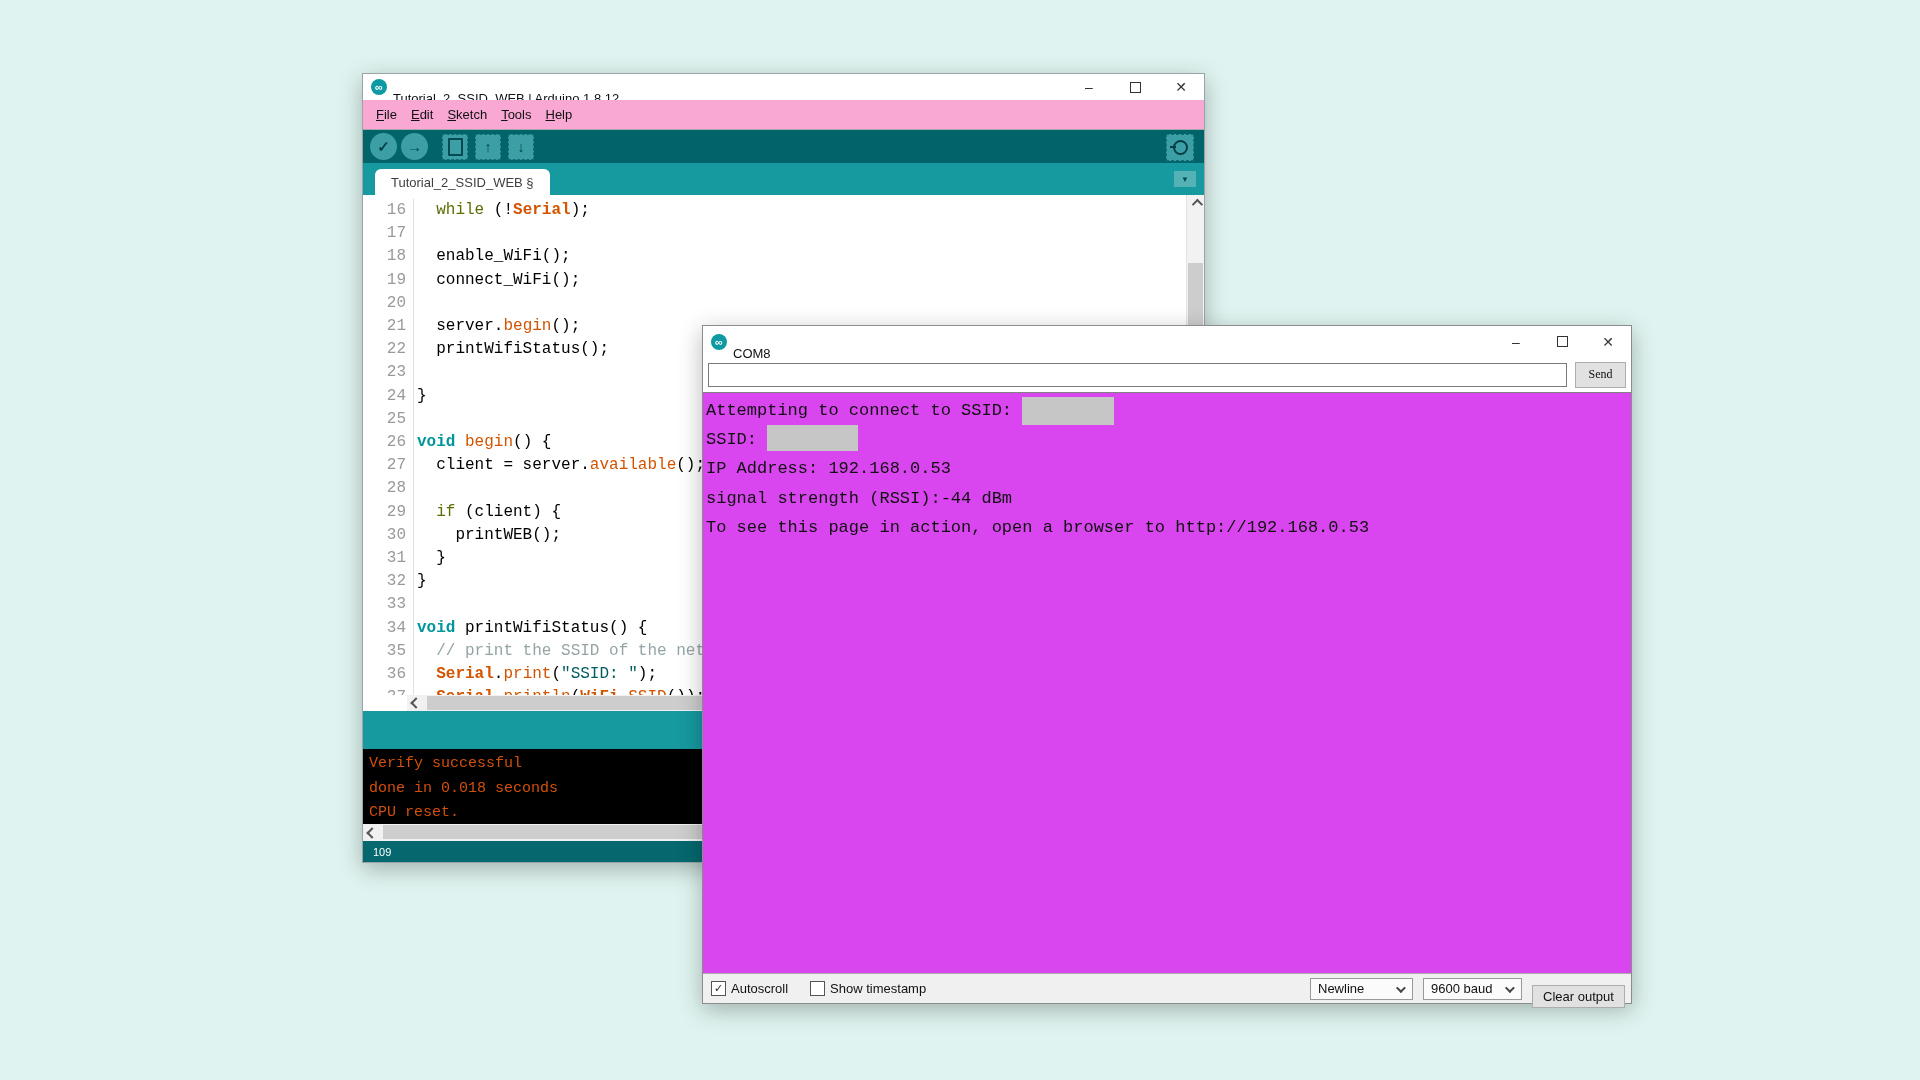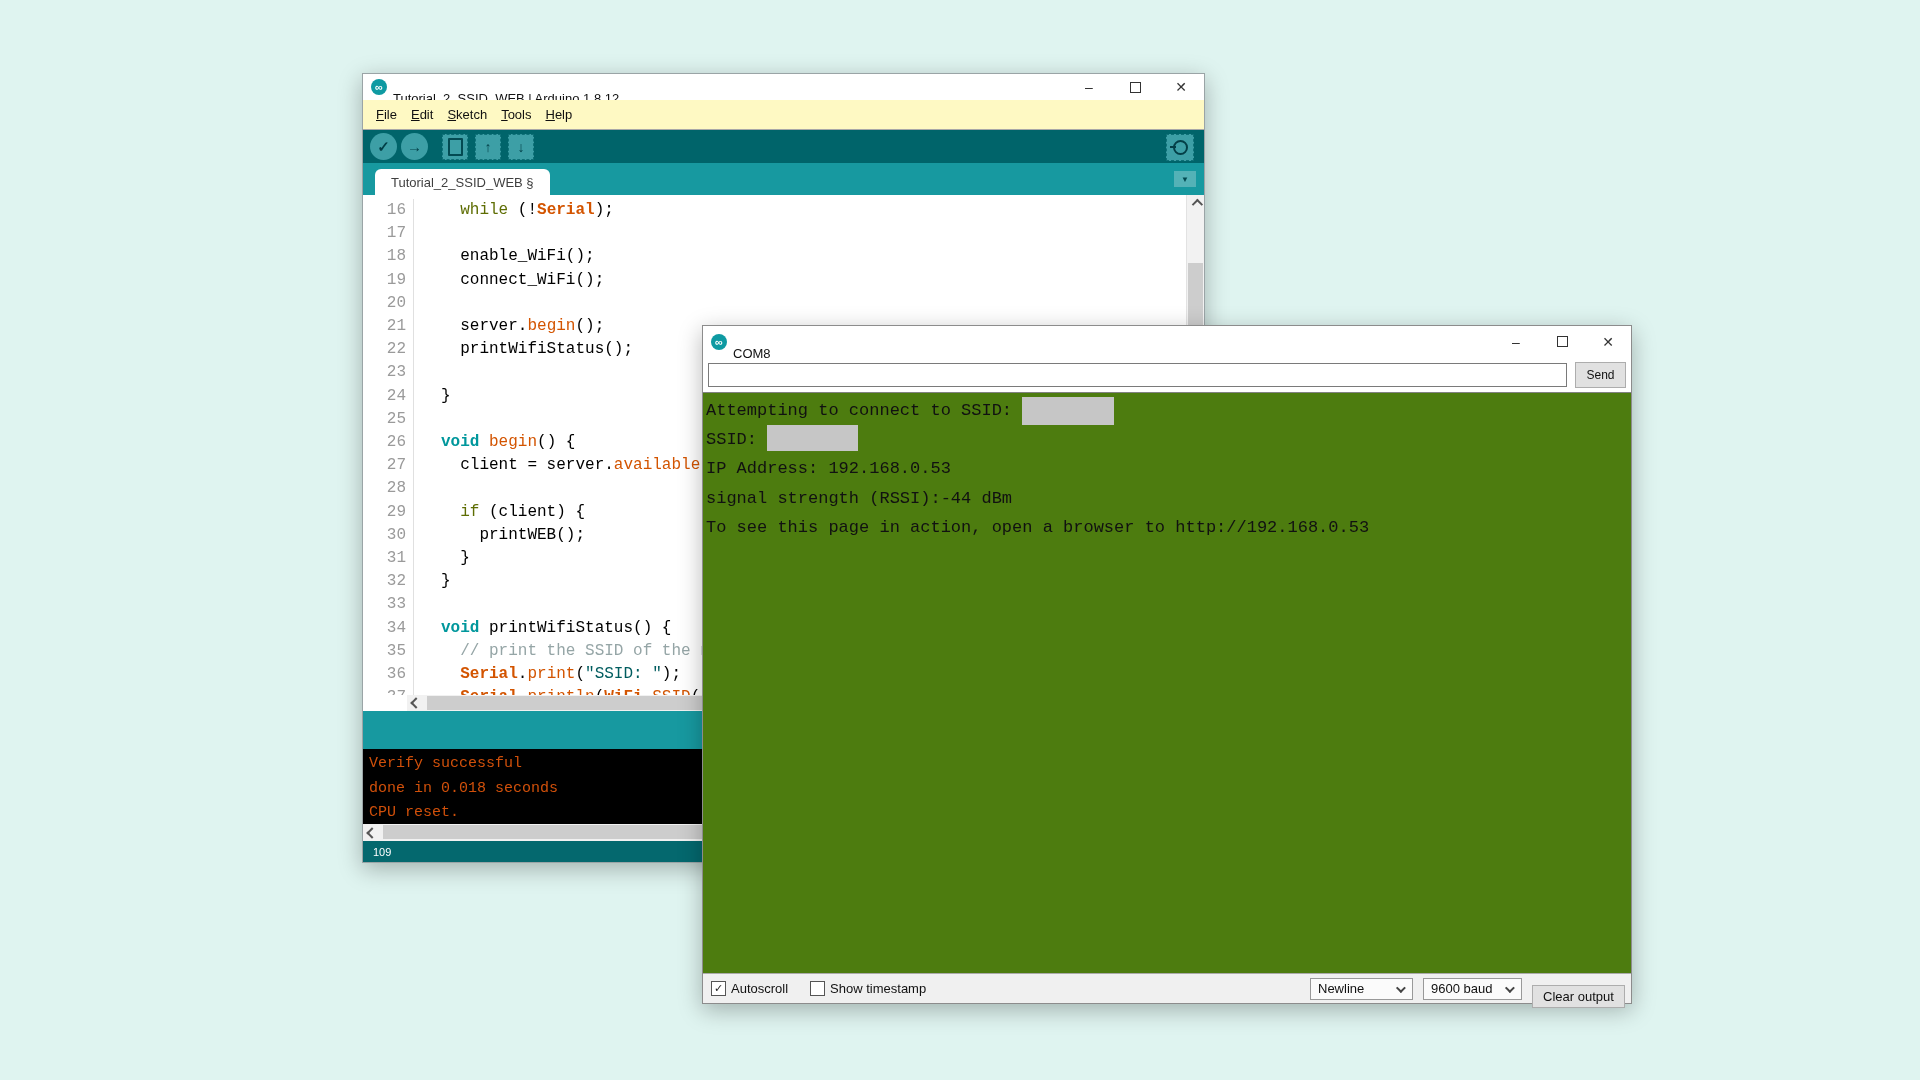--- a/index.html
+++ b/index.html
@@ -12,39 +12,39 @@
   .win{position:absolute;background:#fff;box-shadow:0 6px 22px rgba(0,0,0,.28);}
   
   #ide{left:362px;top:73px;width:843px;height:790px;border:1px solid #9AA4A6;box-sizing:border-box;display:flex;flex-direction:column;}
   .titlebar{height:26px;background:#fff;display:flex;align-items:center;flex:0 0 auto;}
   .app-ico{width:16px;height:16px;border-radius:50%;background:#0E9AA2;color:#fff;
     font-size:11px;font-weight:bold;line-height:16px;text-align:center;margin:0 6px 0 8px;flex:0 0 auto;}
   .title-text{font-size:13px;color:#111;margin-top:23px;}
   .win-controls{margin-left:auto;display:flex;height:100%;}
   .wc{width:46px;height:100%;display:flex;align-items:center;justify-content:center;font-size:14px;color:#333;cursor:default;}
   .wc .maxbox{width:9px;height:9px;border:1px solid #333;display:block;}
-  .menubar{height:29px;background:#fef9c3;border-bottom:1px solid #A8A8A8;display:flex;align-items:center;padding-left:6px;flex:0 0 auto;}
+  .menubar{height:29px;background:#f9a8d4;border-bottom:1px solid #A8A8A8;display:flex;align-items:center;padding-left:6px;flex:0 0 auto;}
   .menu-item{font-size:13px;color:#111;padding:0 7px;}
   .menu-item u{text-decoration:underline;}
   .toolbar{height:33px;background:#00646A;display:flex;align-items:center;padding-left:7px;position:relative;flex:0 0 auto;}
   .tbtn{display:flex;align-items:center;justify-content:center;margin-right:4px;cursor:default;}
   .tbtn.round{width:27px;height:27px;border-radius:50%;background:#3D9FA6;color:#003E46;font-weight:bold;font-size:15px;}
   .tbtn.square{width:24px;height:24px;background:#3D9FA6;border:1px dashed #0E7077;color:#003E46;font-weight:bold;font-size:14px;margin-left:3px;}
   .tbtn.square.first{margin-left:10px;}
   .doc-shape{width:11px;height:14px;border:2px solid #034A52;border-radius:1px;}
   .tbtn.monitor{position:absolute;right:6px;top:4px;width:26px;height:25px;background:#3D9FA6;border:1px dashed #0E7077;}
   .mag{position:relative;width:11px;height:11px;border:2px solid #033F47;border-radius:50%;}
   .mag::after{content:"";position:absolute;left:-5px;top:4px;width:6px;height:2px;background:#033F47;}
   .tabstrip{height:32px;background:#1799A0;display:flex;align-items:flex-end;padding-left:12px;position:relative;flex:0 0 auto;}
   .tab{height:26px;background:#fff;border-radius:6px 6px 0 0;display:flex;align-items:center;padding:0 16px;font-size:13px;color:#3F3F3F;}
   .tab-drop{position:absolute;right:8px;top:8px;width:22px;height:16px;background:#54B2B7;display:flex;align-items:center;justify-content:center;font-size:8px;color:#024A51;}
   .editor{position:relative;background:#fff;height:500px;overflow:hidden;flex:0 0 auto;
     font-family:"Liberation Mono","DejaVu Sans Mono",monospace;font-size:16px;line-height:23.2px;}
   .code{padding-top:4px;}
-  .cline{white-space:pre;display:flex;gap:24px;}
+  .cline{white-space:pre;display:flex;}
   .lnum{display:inline-block;width:43px;text-align:right;padding-right:7px;color:#9A9A9A;border-right:1px solid #E0E0E0;flex:0 0 auto;}
   .ltext{padding-left:3px;color:#000;}
   .tk-kw{color:#00979C;font-weight:bold;}
   .tk-ctrl{color:#5E6D03;}
   .tk-fn{color:#D35400;}
   .tk-cls{color:#D35400;font-weight:bold;}
   .tk-str{color:#005C5F;}
   .tk-cmt{color:#95A5A6;}
   .vscroll{position:absolute;right:0;top:0;bottom:0;width:17px;background:#F2F2F2;border-left:1px solid #E2E2E2;}
   .vscroll .arr{height:16px;display:flex;align-items:center;justify-content:center;}
@@ -60,22 +60,22 @@
   .console{height:75px;background:#000;padding:3px 6px;box-sizing:border-box;flex:0 0 auto;
     font-family:"Liberation Mono","DejaVu Sans Mono",monospace;font-size:15px;line-height:24.5px;color:#D1500A;white-space:pre;}
   .footer{height:24px;background:#04686E;color:#fff;font-size:11px;display:flex;align-items:center;padding-left:10px;flex:1 1 auto;}
   
   #serial{left:702px;top:325px;width:930px;height:679px;border:1px solid #8C8C8C;box-sizing:border-box;display:flex;flex-direction:column;}
   #serial .titlebar{height:31px;}
   .inputrow{height:35px;display:flex;align-items:center;padding:0 5px;flex:0 0 auto;}
   .serial-field{flex:1 1 auto;height:22px;border:1px solid #7A7A7A;background:#fff;font-size:14px;padding:0 4px;outline:none;
     font-family:"Liberation Sans",sans-serif;}
   .send-btn{width:49px;height:24px;margin-left:8px;background:#E1E1E1;border:1px solid #ADADAD;font-size:12px;color:#111;
-    display:flex;align-items:center;justify-content:center;flex:0 0 auto;}
-  .output{flex:1 1 auto;border-top:1px solid #828282;background:#4d7c0f;overflow:hidden;
+    display:flex;align-items:center;justify-content:center;flex:0 0 auto;font-family:Liberation Serif, serif;}
+  .output{flex:1 1 auto;border-top:1px solid #828282;background:#d946ef;overflow:hidden;
     font-family:"Liberation Mono","DejaVu Sans Mono",monospace;font-size:17px;line-height:29.2px;color:#111;padding:3px 2px 0 3px;}
   .sline{white-space:pre;}
   .redact{display:inline-block;background:#C6C6C6;width:91px;height:26px;vertical-align:-7px;}
   .sline:first-child .redact{width:92px;height:28px;vertical-align:-10px;}
   .serial-bottom{height:29px;background:#F0F0F0;border-top:1px solid #ABABAB;display:flex;align-items:center;padding:0 6px 0 8px;flex:0 0 auto;}
   .cb{width:13px;height:13px;border:1px solid #555;background:#fff;display:flex;align-items:center;justify-content:center;
     font-size:11px;color:#222;margin-right:5px;flex:0 0 auto;}
   .cb-label{font-size:13px;color:#111;margin-right:22px;text-align:center;}
   .wselect{height:22px;background:#FBFBFB;border:1px solid #999;display:flex;align-items:center;font-size:13px;color:#111;
     padding-left:7px;box-sizing:border-box;margin-left:10px;position:relative;}

